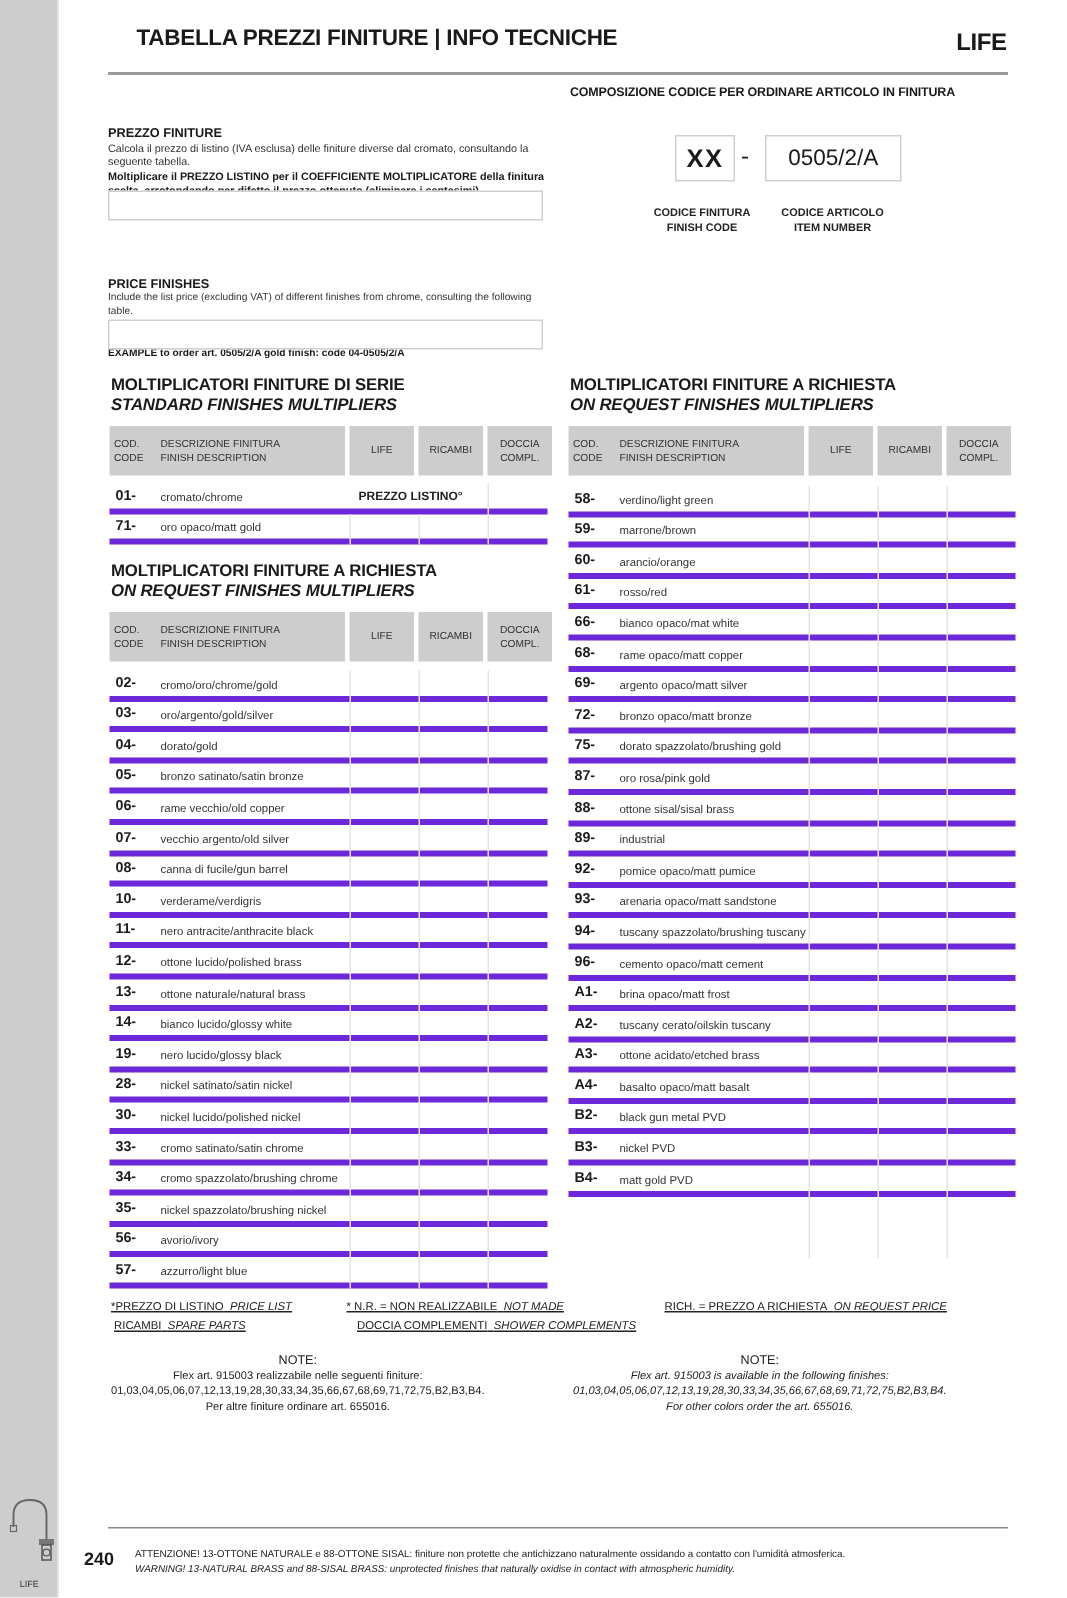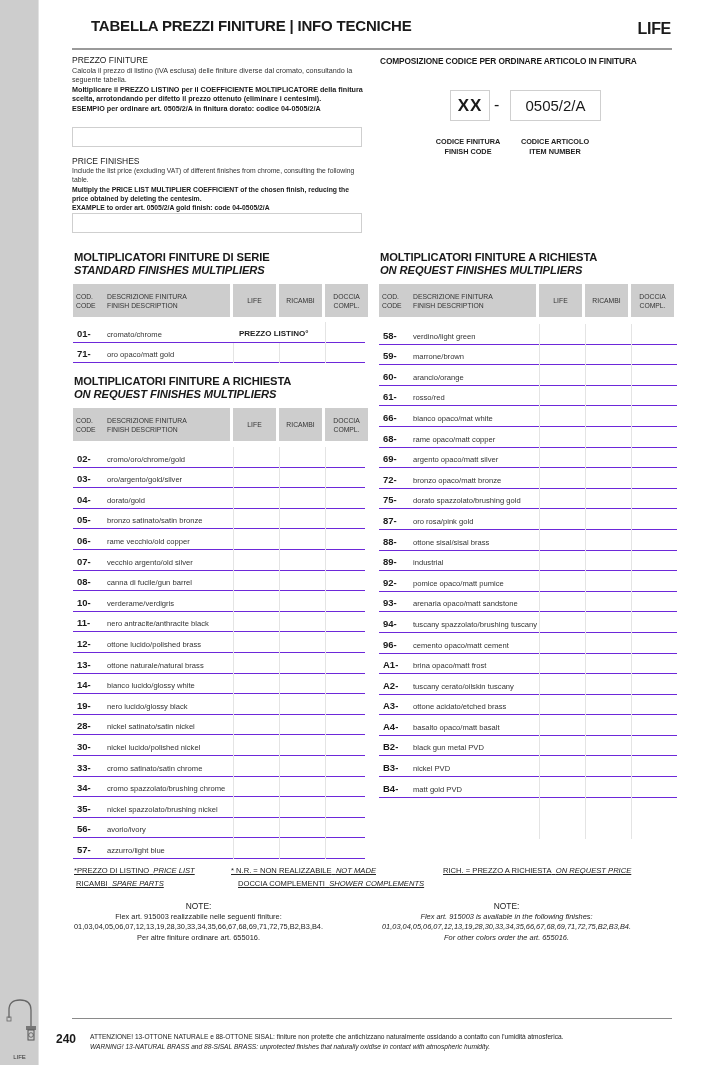--- a/index.html
+++ b/index.html
@@ -6,21 +6,21 @@
   html, body { width: 711px; height: 1065px; background: #fff; overflow: hidden; }
   body { position: relative; font-family: "Liberation Sans", sans-serif; color: #1a1a1a; }
   .sidebar { position: absolute; left: 0; top: 0; width: 39px; height: 1065px; background: #cdcdcd; border-right: 1px solid #e2e2e2; }
   .sidebar .faucet { position: absolute; left: 4px; top: 998px; width: 32px; height: 44px; }
   .sidebar .side-label { position: absolute; left: 0; width: 39px; top: 1054px; text-align: center; font-size: 6px; color: #333; }
   .page-title { position: absolute; left: 75px; top: 17px; font-size: 15px; font-weight: bold; letter-spacing: -0.2px; color: #1a1a1a; margin-left: 16px; }
   .brand { position: absolute; right: 40px; top: 20px; font-size: 16px; font-weight: bold; letter-spacing: -0.3px; }
   .top-rule { position: absolute; left: 72px; top: 48px; width: 600px; height: 2px; background: #9a9a9a; }
 
   .info { position: absolute; left: 72px; width: 292px; font-size: 7.2px; line-height: 9.6px; color: #333; }
-  .info .h { font-weight: normal; font-size: 8.5px; color: #1a1a1a; }
+  .info .h { font-weight: bold; font-size: 8.5px; color: #1a1a1a; margin-top: 28px; }
   .info b { color: #1a1a1a; }
   .inputbox { position: absolute; left: 72px; width: 290px; height: 20px; border: 1px solid #cfcfcf; background: #fff; }
 
   .comp-title { position: absolute; left: 380px; top: 56px; font-size: 8.3px; font-weight: bold; letter-spacing: -0.1px; }
   .code-box { position: absolute; top: 90px; height: 31px; border: 1px solid #cfcfcf; display: flex; align-items: center; justify-content: center; }
   .code-xx { left: 450px; width: 40px; font-size: 17px; font-weight: bold; letter-spacing: 1px; }
   .code-dash { position: absolute; left: 494px; top: 96px; font-size: 16px; }
   .code-num { left: 510px; width: 91px; font-size: 15px; }
   .code-cap { position: absolute; top: 137px; font-size: 7.3px; font-weight: bold; text-align: center; line-height: 9.5px; color: #222; }
 
@@ -29,21 +29,21 @@
 
   .thead { position: absolute; height: 33px; display: flex; gap: 3px; }
   .thead .c { background: #cdcdcd; font-size: 6.8px; color: #333; display: flex; align-items: center; line-height: 9px; }
   .thead .c1 { width: 157px; padding-left: 3px; }
   .thead .c1 span.cod { width: 31px; display: inline-block; }
   .thead .c2 { width: 43px; justify-content: center; }
   .thead .c3 { width: 43px; justify-content: center; }
   .thead .c4 { width: 43px; justify-content: center; text-align: center; }
 
   .tbody { position: absolute; }
-  .row { position: relative; height: 20.6px; border-bottom: 1px solid #6d28d9; }
+  .row { position: relative; height: 20.6px; border-bottom: 4px solid #6d28d9; }
   .row .code { position: absolute; left: 4px; bottom: 3px; font-size: 9.5px; font-weight: bold; }
   .row .desc { position: absolute; left: 34px; bottom: 3px; font-size: 7.6px; color: #333; white-space: nowrap; }
   .row .note { position: absolute; left: 166px; bottom: 4px; font-size: 8px; font-weight: bold; color: #222; }
   .vline { position: absolute; top: 0; width: 1px; background: #e4e4e4; }
 
   .legend { position: absolute; font-size: 7.6px; color: #222; white-space: nowrap; text-decoration: underline; }
   .legend i { font-style: italic; }
   .note-block { position: absolute; top: 901px; font-size: 7.4px; line-height: 10.5px; color: #222; text-align: center; }
   .note-block.it .body { font-style: italic; }
   .note-block .h { font-size: 8.4px; }

